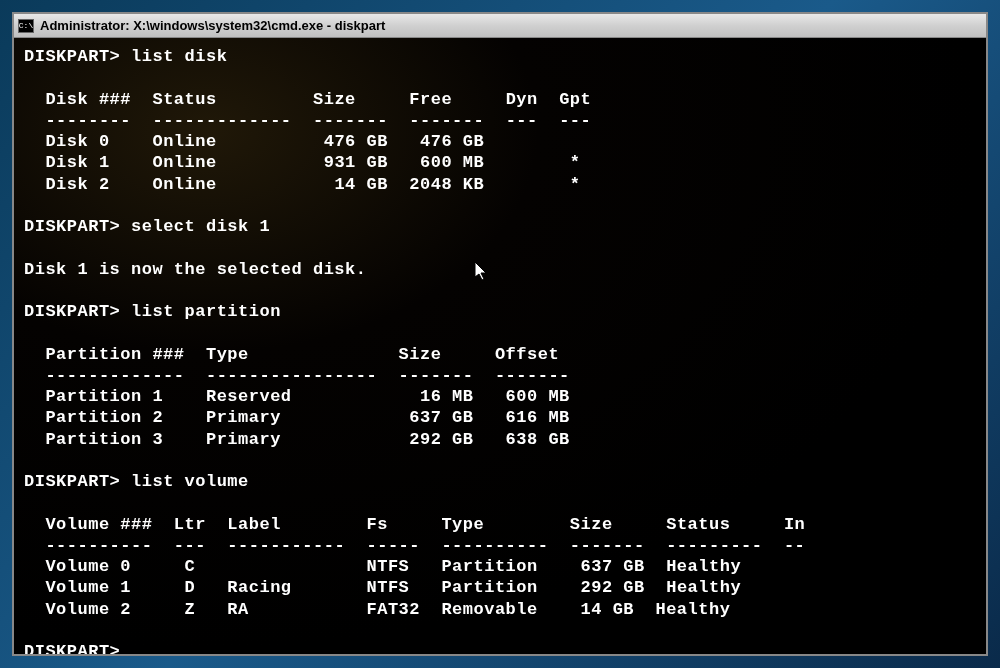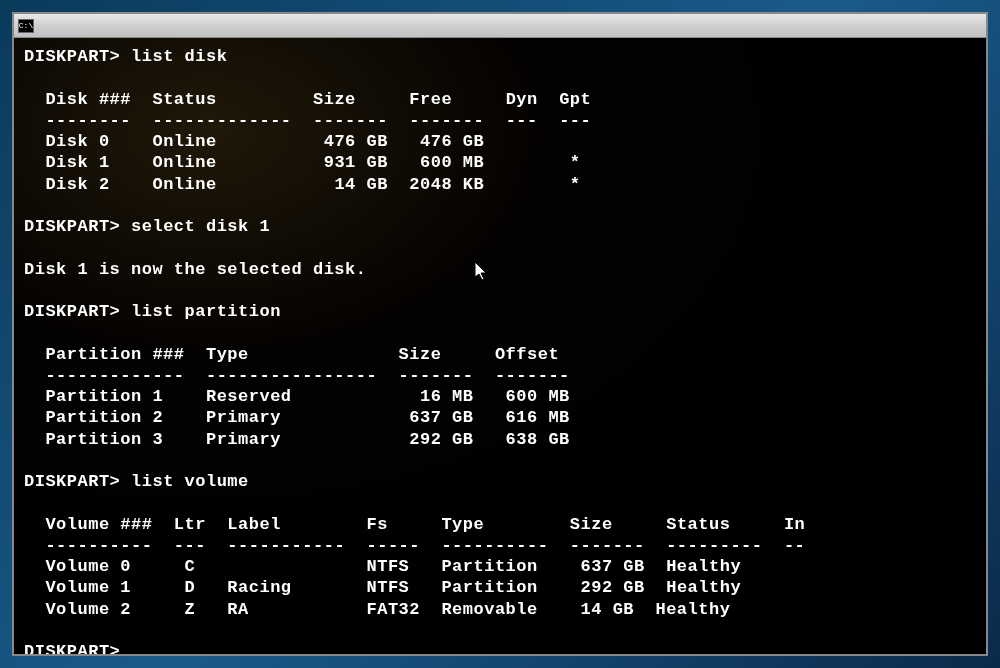--- a/index.html
+++ b/index.html
@@ -72,20 +72,21 @@
       font-size: 20px;
       pointer-events: none;
     }
   </style>
 </head>
 <body>
 
 <div class="window">
   <div class="titlebar">
     <div class="titlebar-icon">C:\</div>
+    <div class="titlebar-text">Administrator: X:\windows\system32\cmd.exe - diskpart</div>
   </div>
   <div class="terminal"><span class="prompt">DISKPART&gt;</span> <span>list disk</span>
 
   <span>Disk ###</span>  <span>Status</span>         <span>Size</span>     <span>Free</span>     <span>Dyn</span>  <span>Gpt</span>
   <span>--------</span>  <span>-------------</span>  <span>-------</span>  <span>-------</span>  <span>---</span>  <span>---</span>
   <span>Disk 0</span>    <span>Online</span>          <span>476 GB</span>   <span>476 GB</span>
   <span>Disk 1</span>    <span>Online</span>          <span>931 GB</span>   <span>600 MB</span>        <span>*</span>
   <span>Disk 2</span>    <span>Online</span>          <span> 14 GB</span>  <span>2048 KB</span>        <span>*</span>
 
 <span class="prompt">DISKPART&gt;</span> <span>select disk 1</span>

